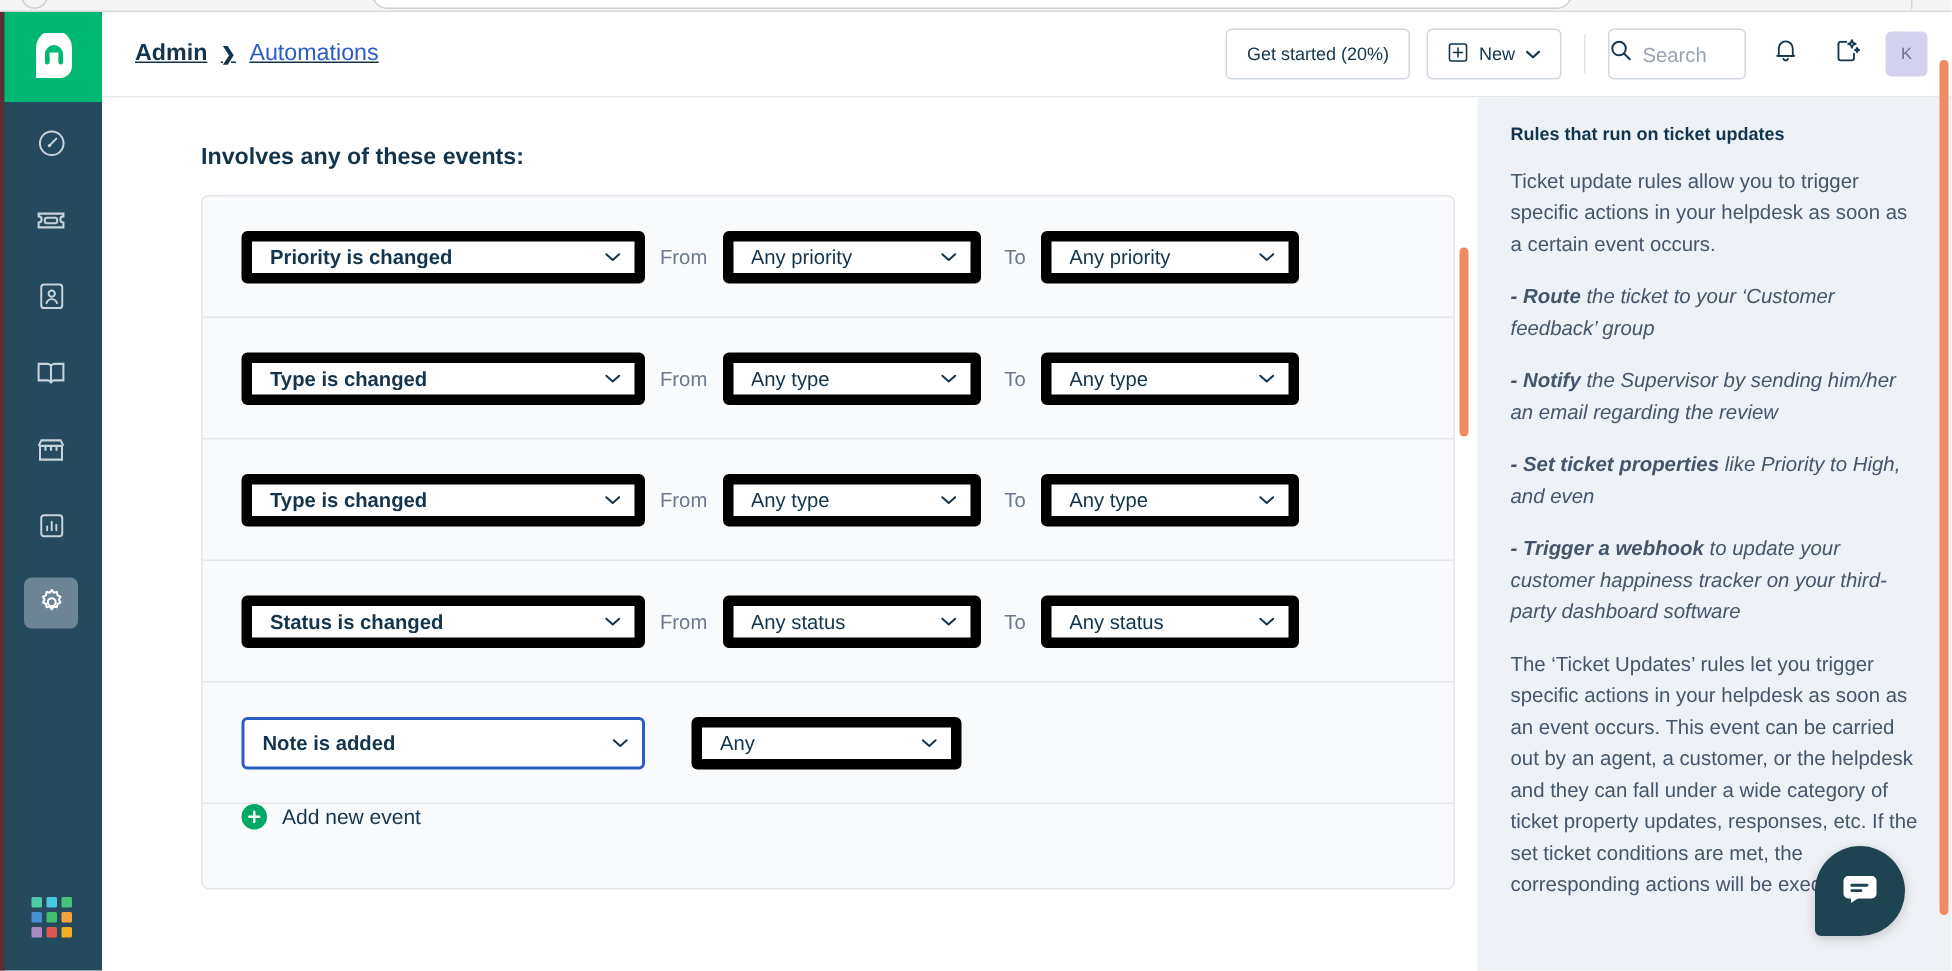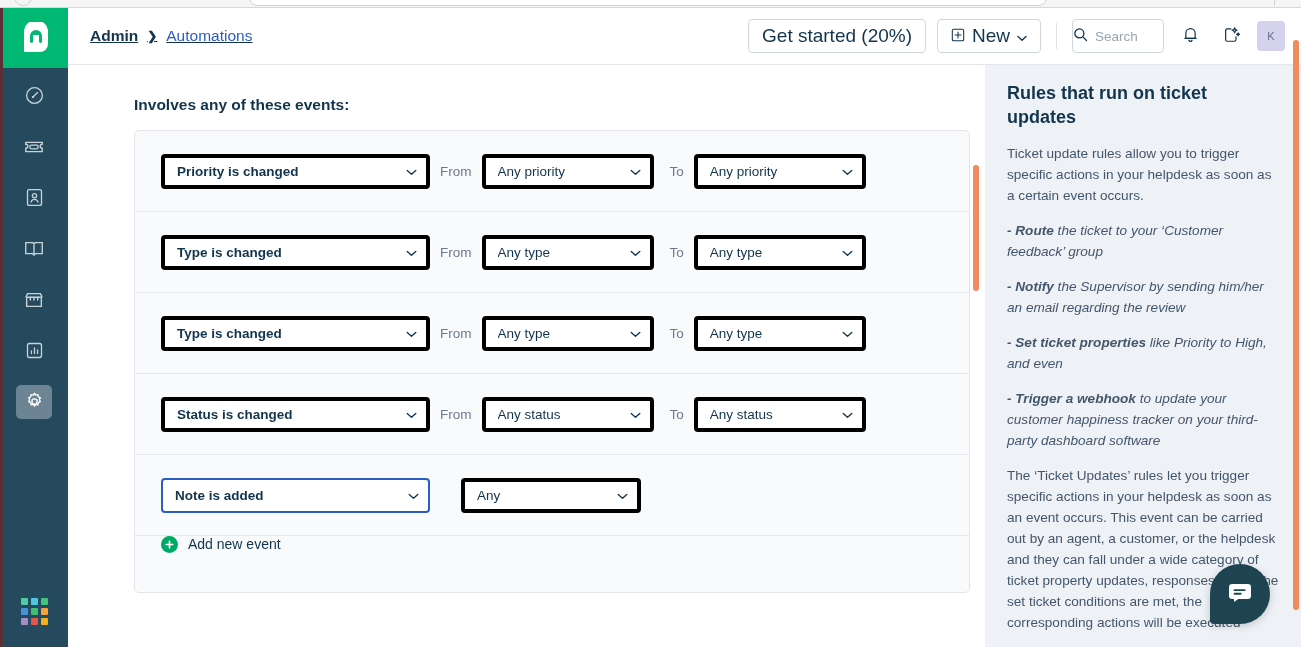--- a/index.html
+++ b/index.html
@@ -74,21 +74,21 @@
   .breadcrumb { display: flex; align-items: center; gap: 9px; font-size: 15.5px; text-decoration: underline; }
   .crumb-admin { color: #12344d; font-weight: 700; }
   .crumb-sep { color: #12344d; font-size: 12px; font-weight: 700; }
   .crumb-link { color: #2c5cc5; font-weight: 400; cursor: pointer; }
 
   .topbar-right {
     margin-left: auto; display: flex; align-items: center; gap: 11px;
   }
   .btn-outline {
     height: 34px; padding: 0 13px; border: 1px solid #cfd7df; border-radius: 4px;
-    background: #fff; color: #12344d; font-size: 19px;
+    background: #fff; color: #12344d; font-size: 12px;
     font-family: "Liberation Sans", sans-serif;
     display: flex; align-items: center; gap: 7px; cursor: pointer;
   }
   .hdr-divider { width: 1px; height: 26px; background: #dfe3e8; margin: 0 4px; }
   .search-box {
     height: 34px; width: 92px; border: 1px solid #cfd7df; border-radius: 4px;
     background: #fff; display: flex; align-items: center; gap: 7px;
     padding: 0 0; cursor: text; overflow: hidden;
   }
   .search-ph { color: #9aa5b1; font-size: 13.5px; white-space: nowrap; }
@@ -118,21 +118,21 @@
     height: 81px; display: flex; align-items: center;
     padding: 0 0 0 26px; border-bottom: 1px solid #e4e6eb;
   }
   .event-row:last-of-type { border-bottom: 1px solid #e4e6eb; }
   .fromto-label {
     color: #6c798f; font-size: 13.5px; margin: 0 10px; white-space: nowrap;
   }
   .fromto-label.to { margin-left: 16px; }
 
   .dd {
-    height: 35px; background: #ffffff; border: 4px solid #000000;
+    height: 35px; background: #ffffff; border: 7px solid #000000;
     border-radius: 4px; display: flex; align-items: center;
     padding: 0 9px 0 12px; cursor: pointer; position: relative;
   }
   .dd .dd-text {
     font-size: 13.5px; color: #12344d; white-space: nowrap;
     overflow: hidden; text-overflow: ellipsis; flex: 1;
   }
   .dd.event-select { width: 269px; }
   .dd.event-select .dd-text { font-weight: 700; }
   .dd.event-select.focused { border: 2px solid #2c5cc5; }
@@ -156,21 +156,21 @@
     position: absolute; left: 973px; top: 165px; width: 6px; height: 126px;
     border-radius: 3px; background: #f08a5f; cursor: pointer;
   }
 
   
   .rightpanel {
     position: absolute; left: 985px; top: 65px; width: 316px; height: 582px;
     background: #eef1f5; padding: 16px 22px 0 22px; overflow: hidden;
   }
   .rp-title {
-    font-size: 18px; font-weight: 700; color: #12344d; line-height: 1.35;
+    font-size: 12px; font-weight: 700; color: #12344d; line-height: 1.35;
     margin-bottom: 13px;
   }
   .rp-p {
     font-size: 13.6px; line-height: 21px; color: #44566c; margin-bottom: 14px;
   }
   .rp-p.italic { font-style: italic; }
   .rp-p.italic b { font-weight: 700; font-style: italic; }
   .rp-p b { font-weight: 700; }
 
   .panel-scroll {

